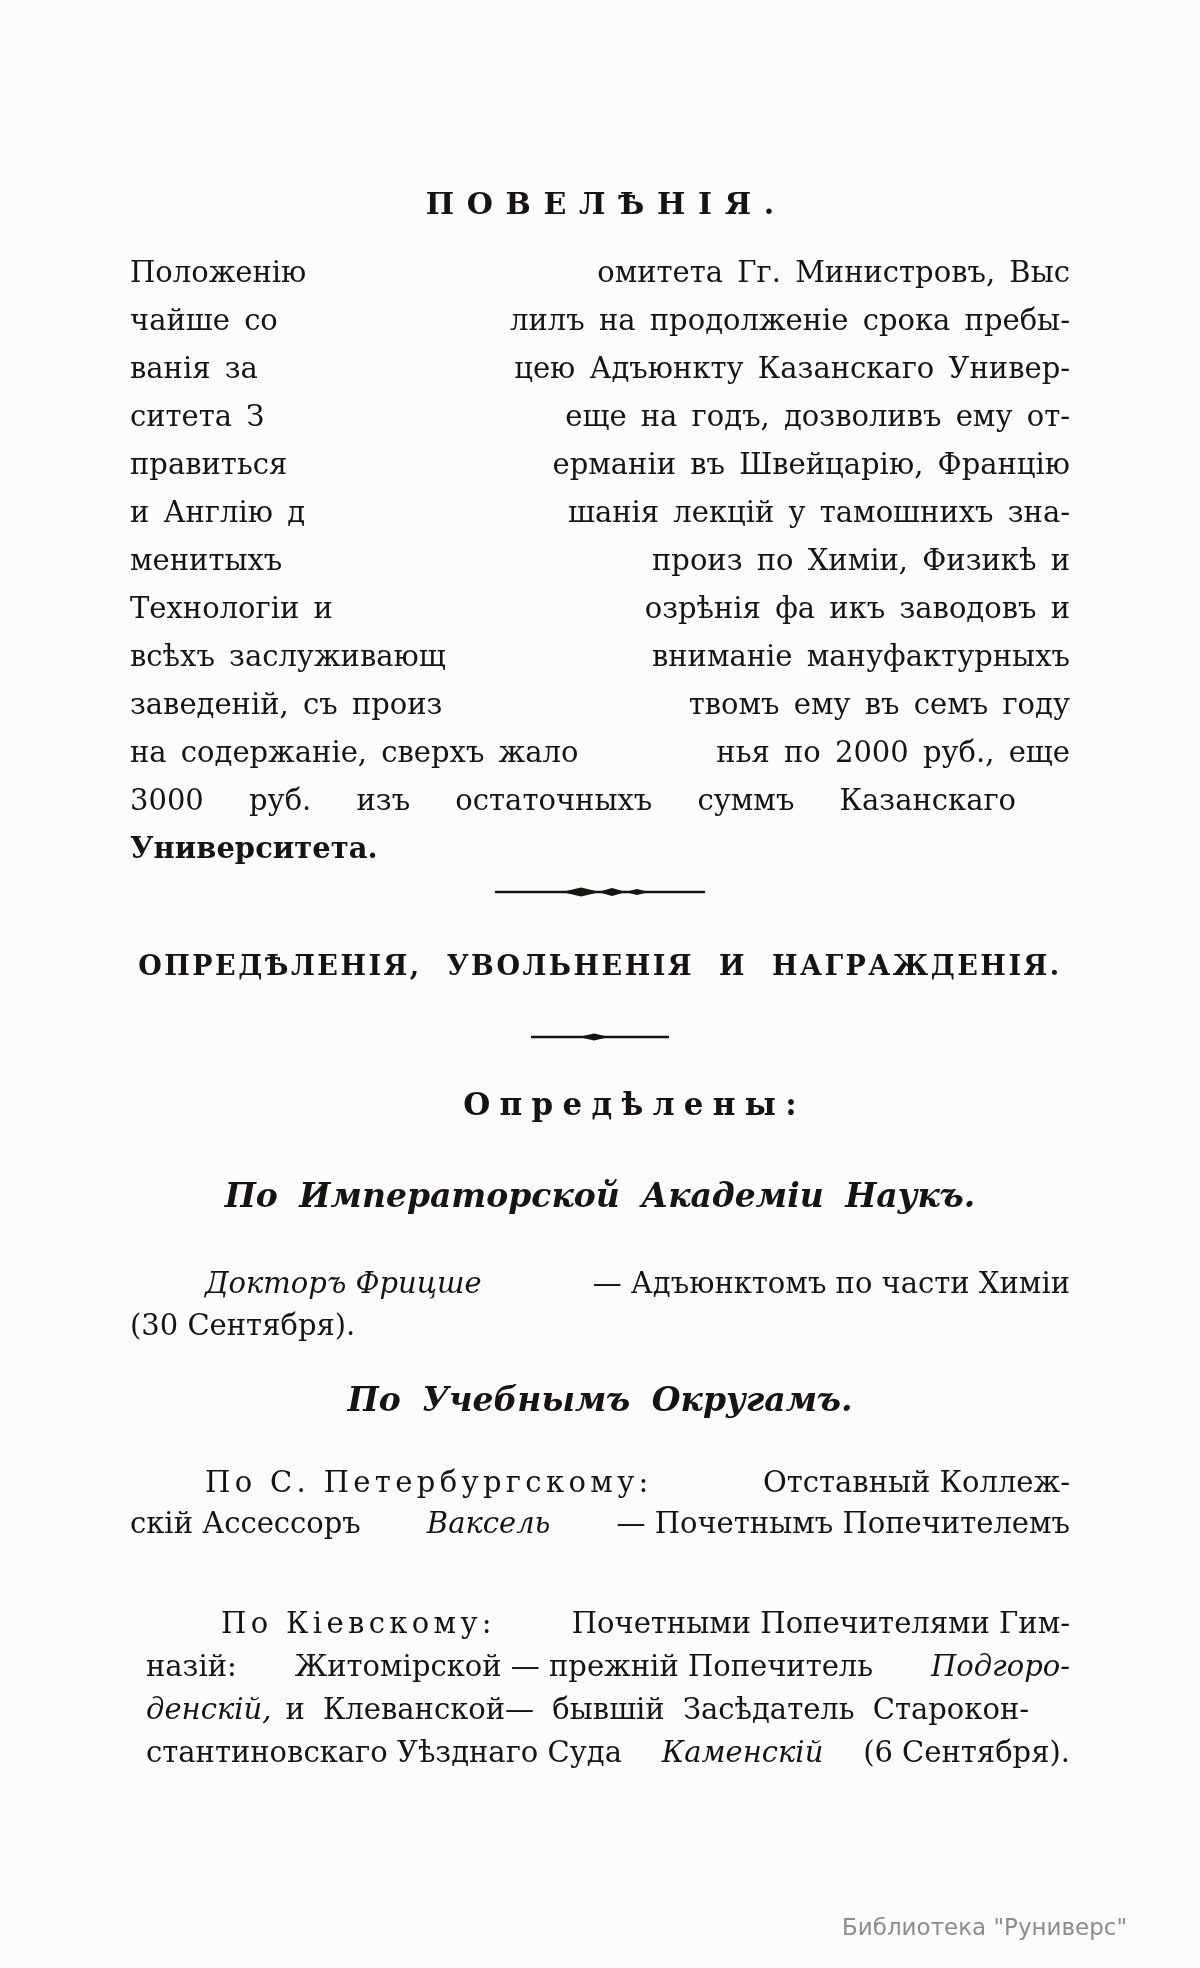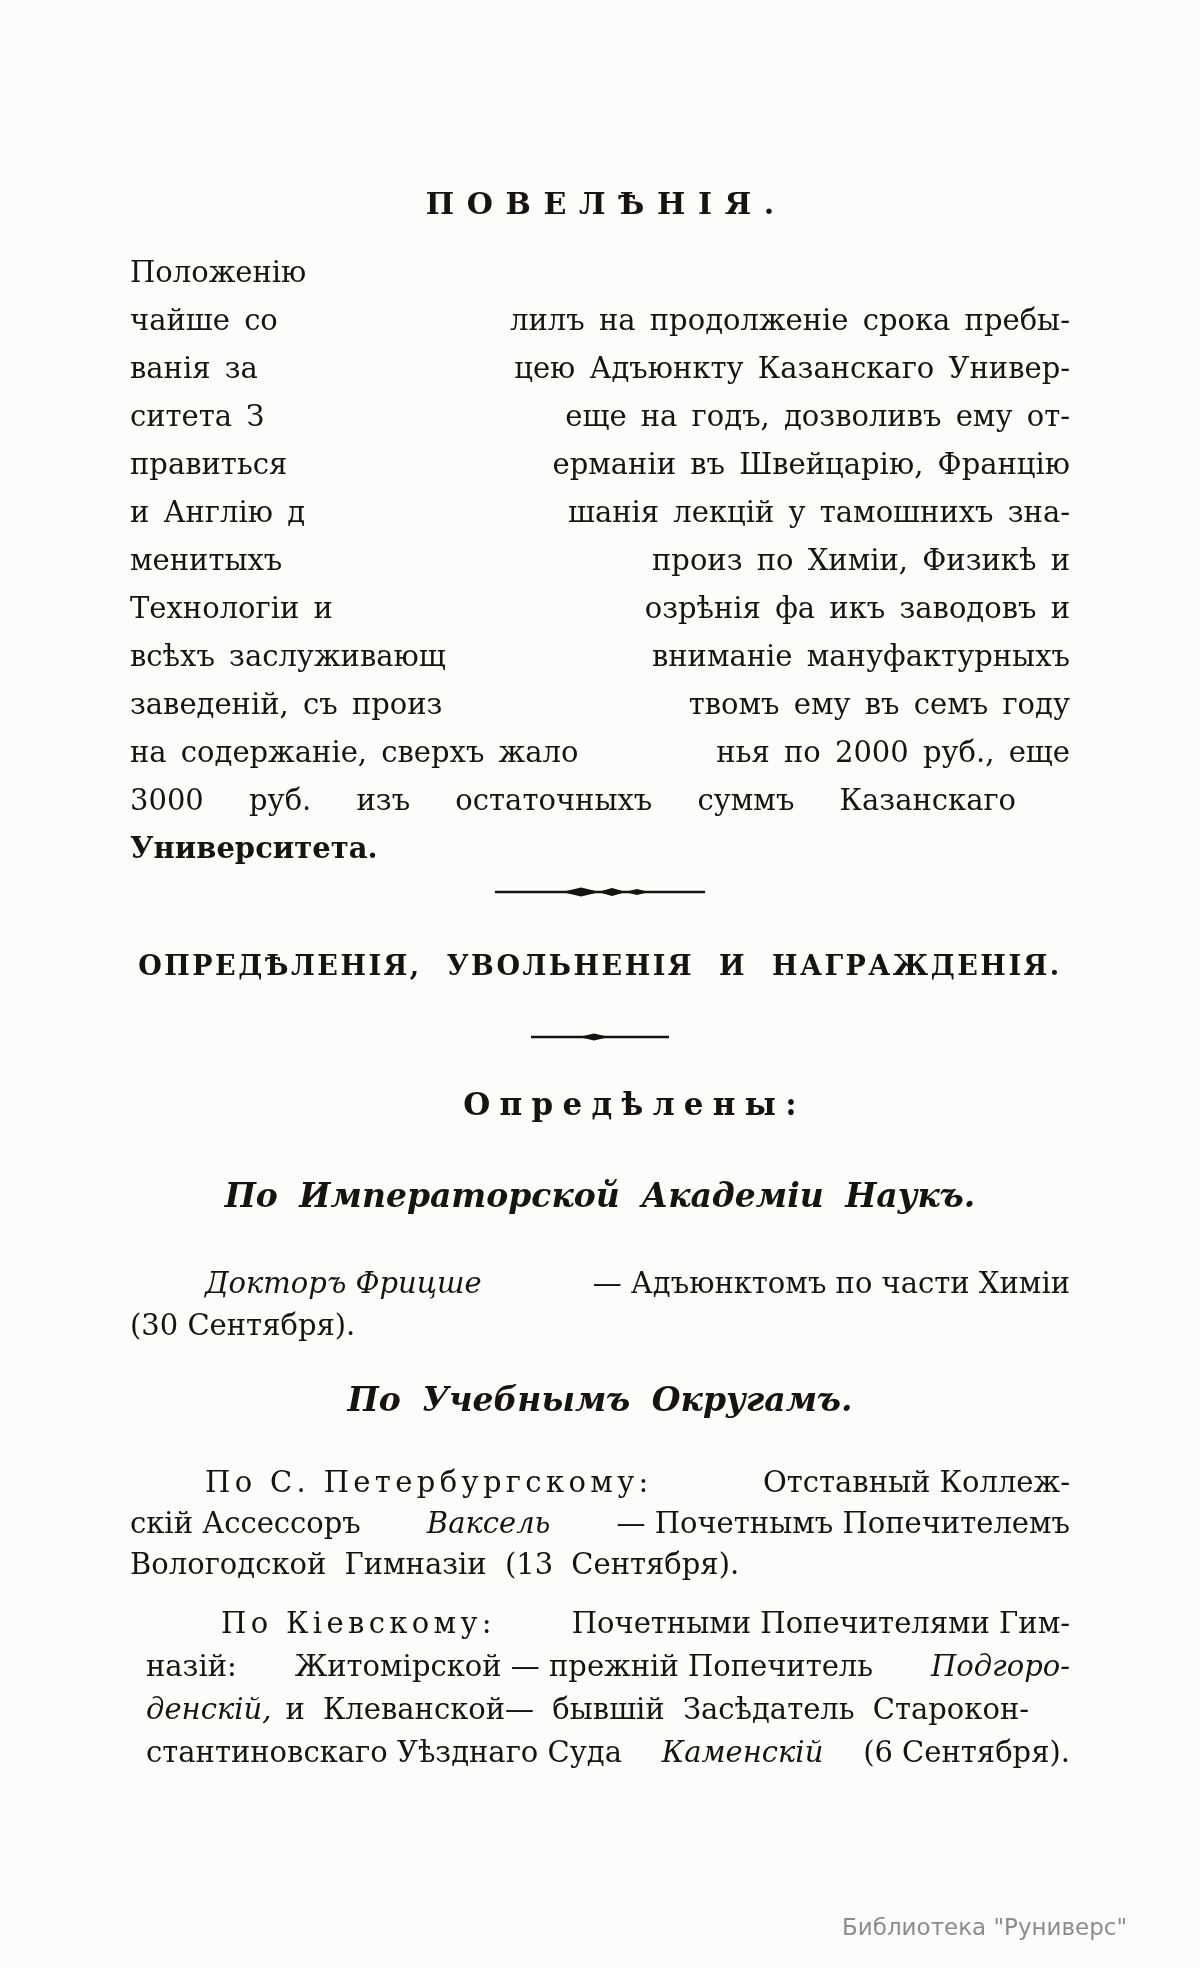--- a/index.html
+++ b/index.html
@@ -84,20 +84,21 @@
 </head>
 <body>
 
 <div class="page">
 
   <div class="abs page-title">ПОВЕЛѢНІЯ.</div>
 
   <div class="abs decree">
     <div class="dline">
         <span>Положенію</span>
+        <span>омитета Гг. Министровъ, Выс</span>
       </div>
     <div class="dline">
         <span>чайше со</span>
         <span>лилъ на продолженіе срока пребы-</span>
       </div>
     <div class="dline">
         <span>ванія за</span>
         <span>цею Адъюнкту Казанскаго Универ-</span>
       </div>
     <div class="dline">
@@ -177,21 +178,20 @@
   <div class="abs para petersburg-para">
     <div class="pline indent">
       <span class="lead">По С. Петербургскому:</span>
       <span>Отставный Коллеж-</span>
     </div>
     <div class="pline">
       <span>скій Ассессоръ</span>
       <span class="it">Ваксель</span>
       <span>— Почетнымъ Попечителемъ</span>
     </div>
-    <div class="pline left-only ws">Вологодской Гимназіи (13 Сентября).</div>
   </div>
 
   <div class="abs para kiev-para">
     <div class="pline indent">
       <span class="lead">По Кіевскому:</span>
       <span>Почетными Попечителями Гим-</span>
     </div>
     <div class="pline">
       <span>назій:</span>
       <span>Житомірской — прежній Попечитель</span>

